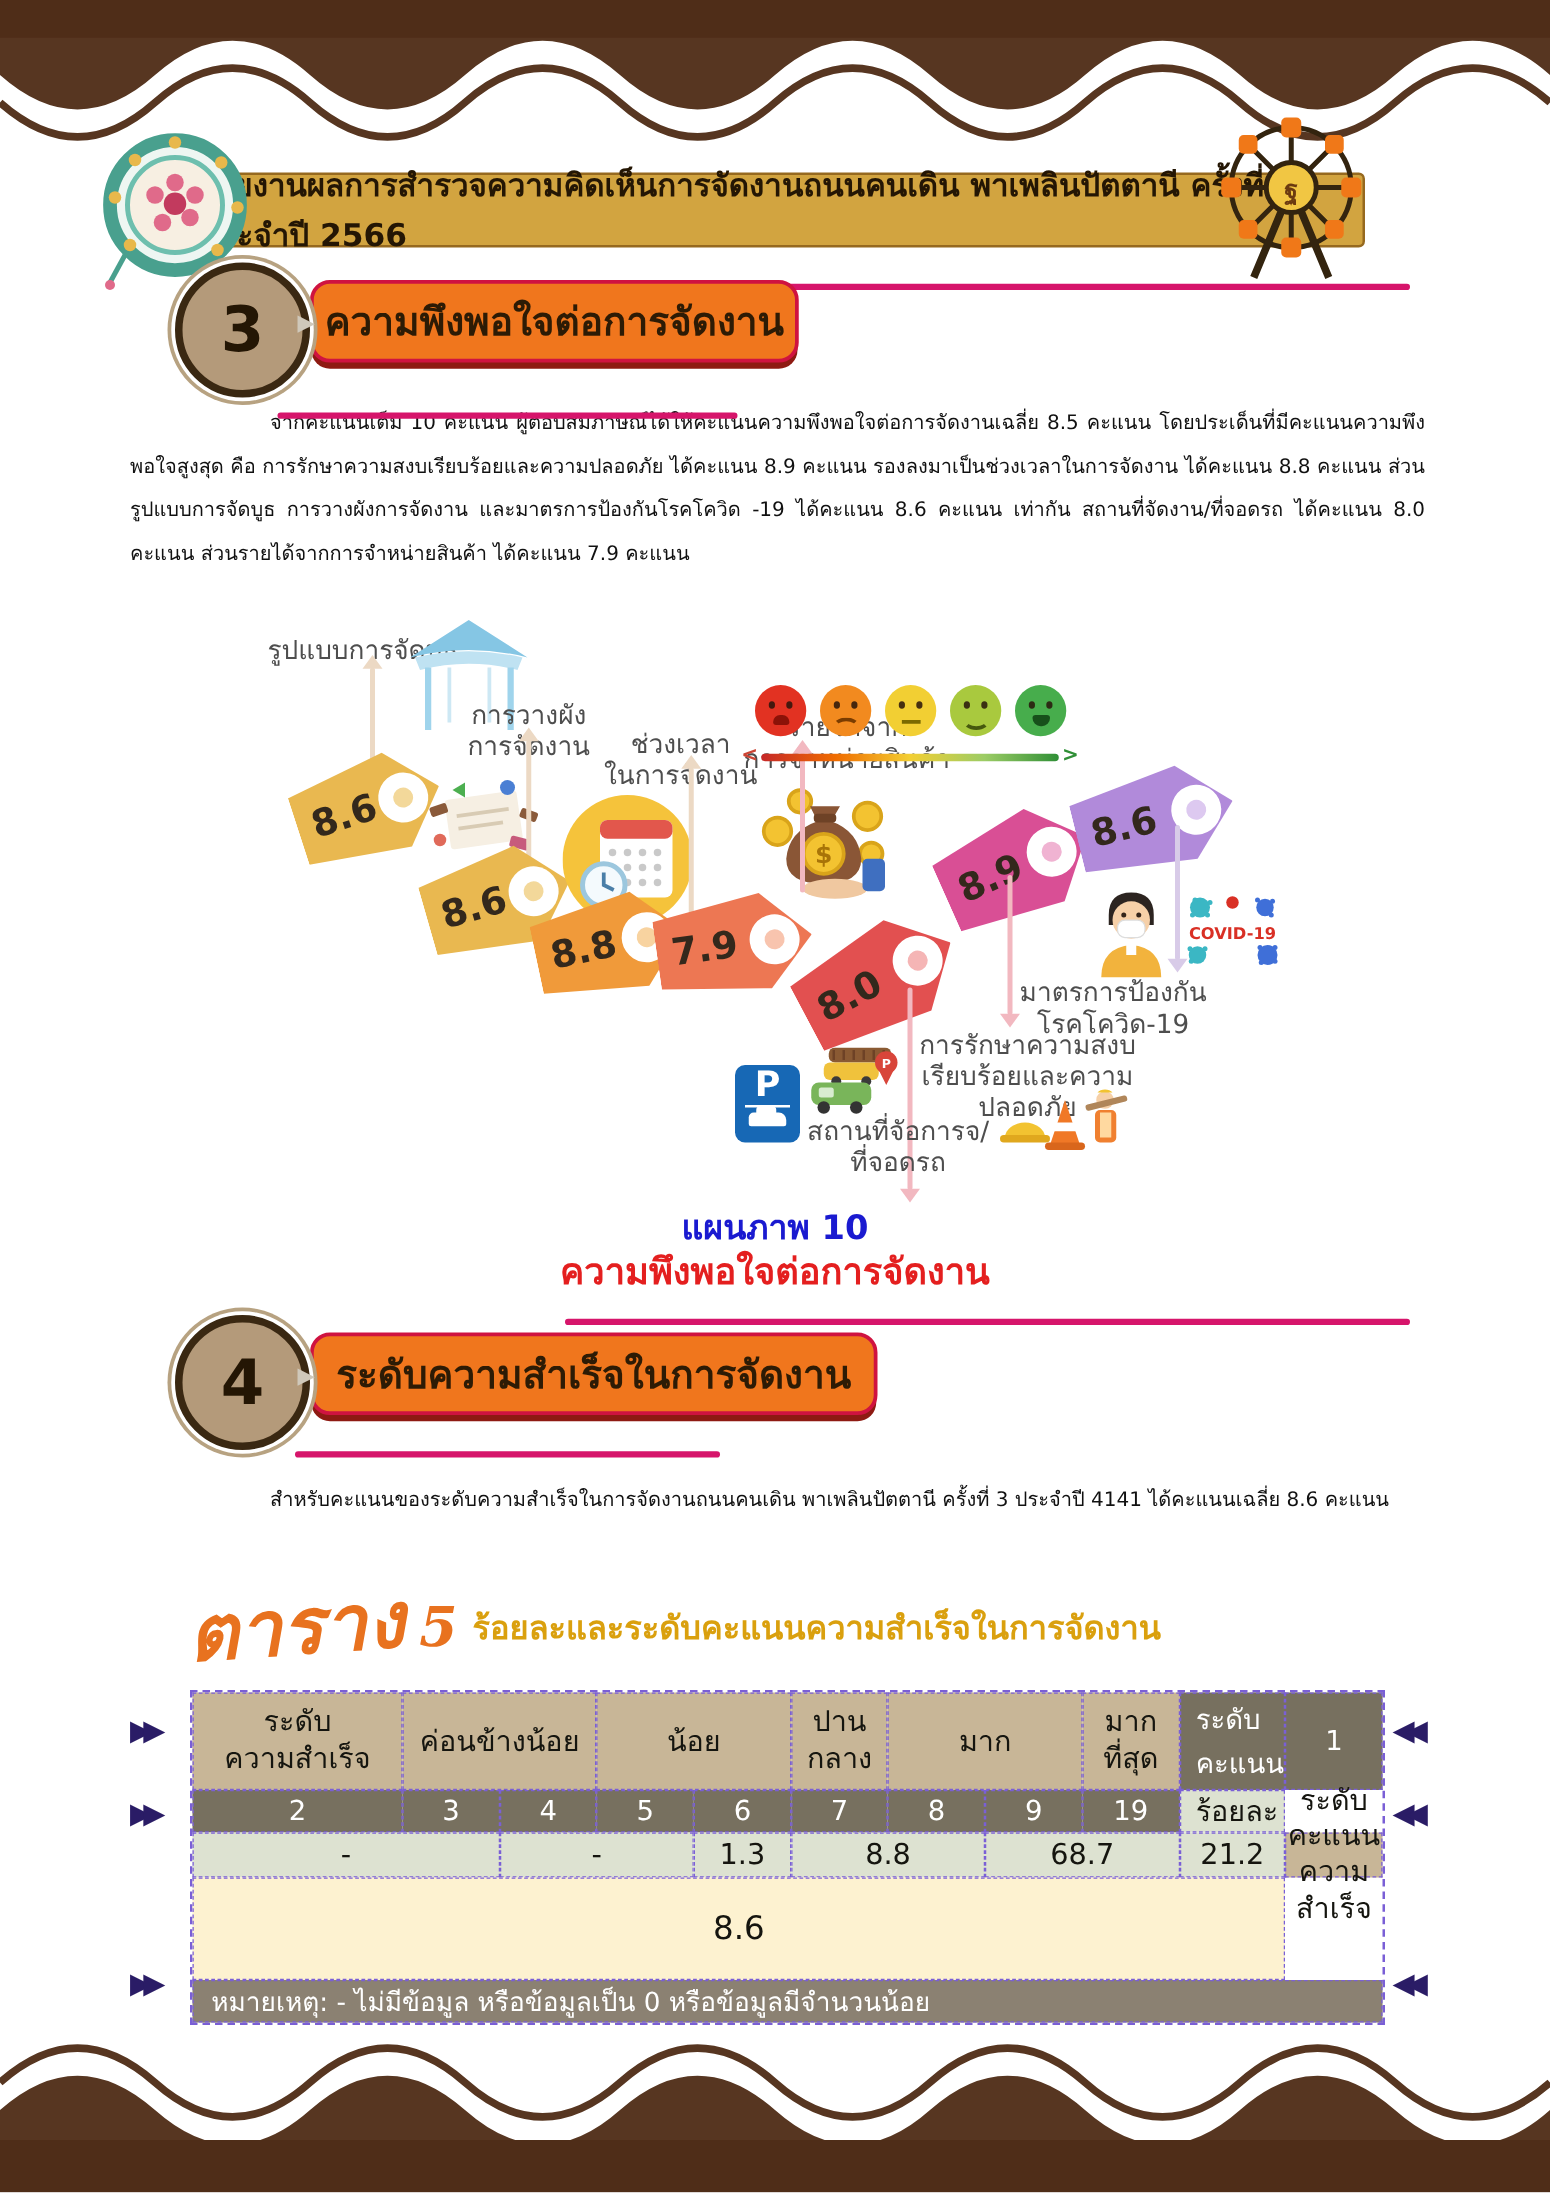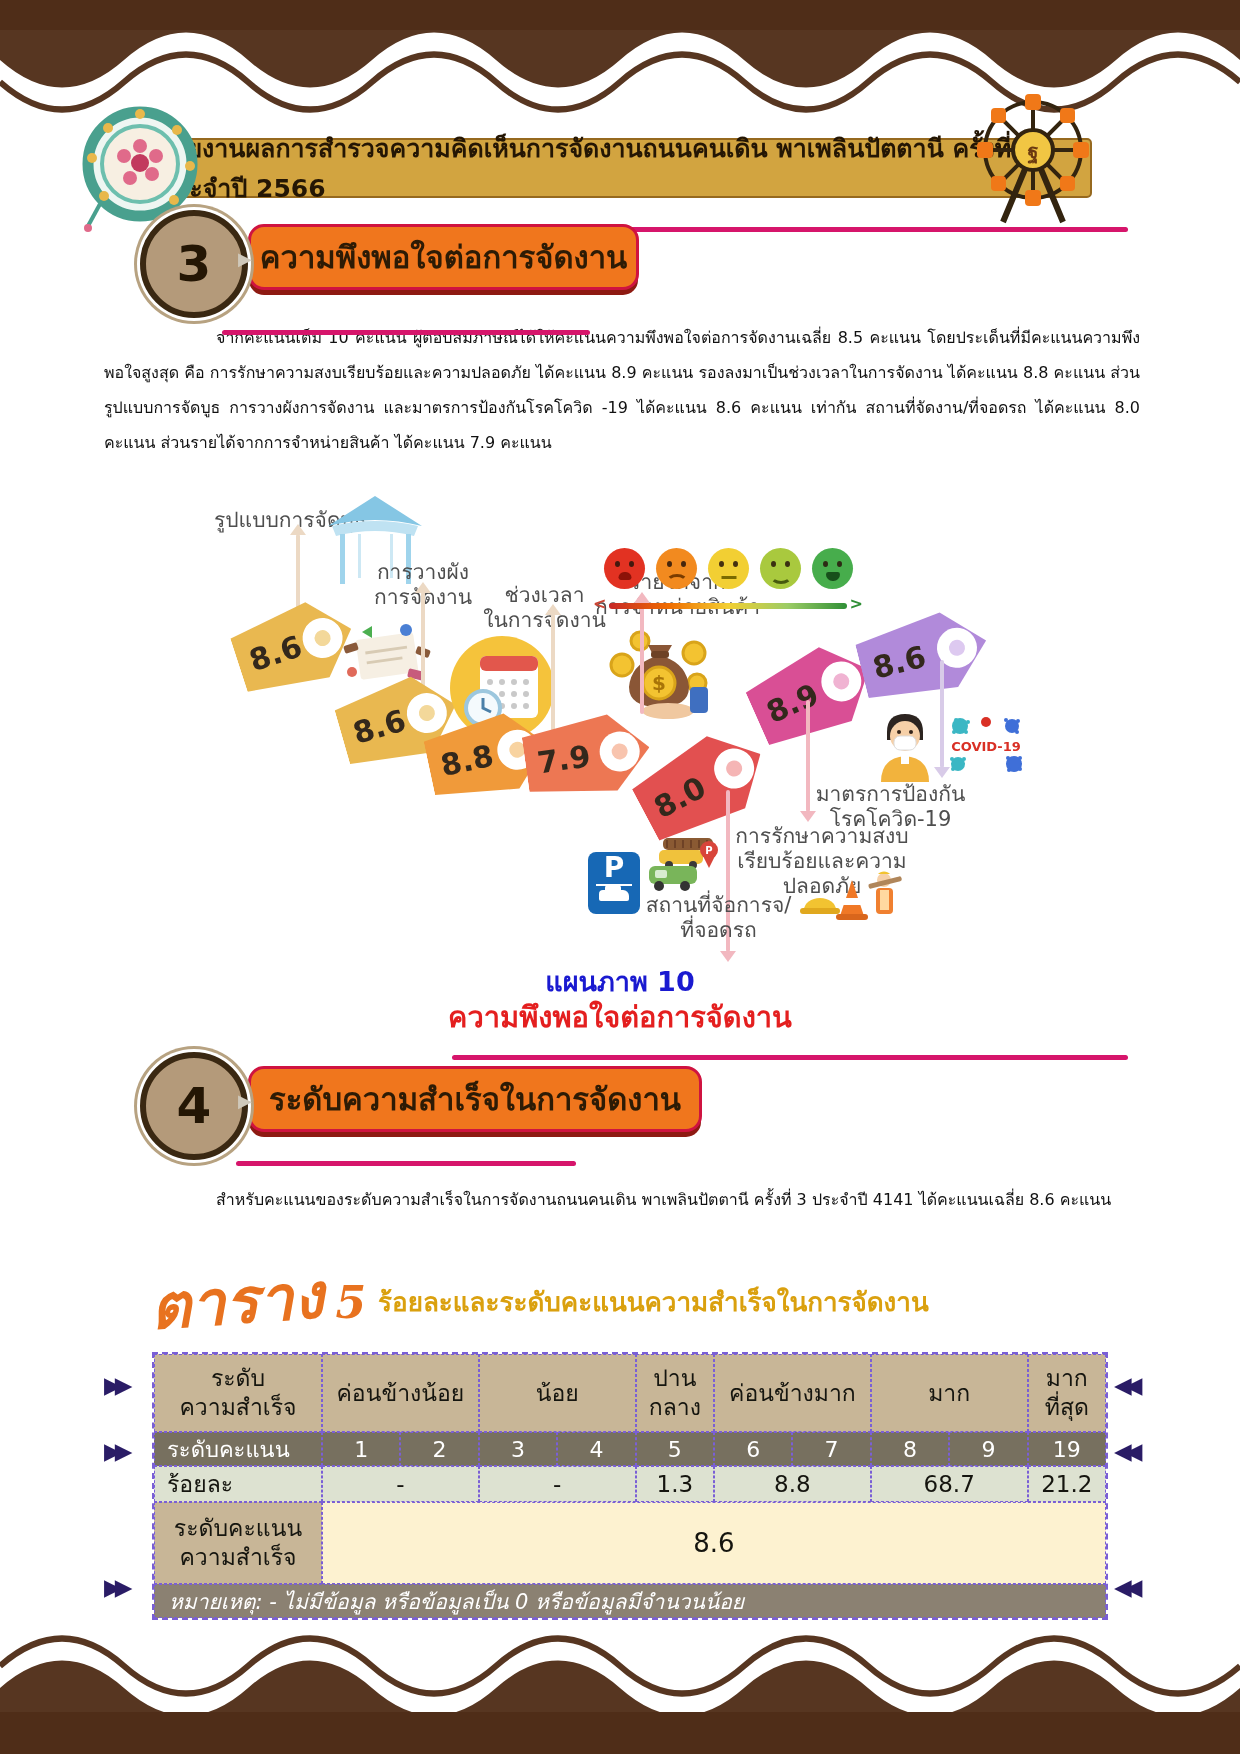--- a/index.html
+++ b/index.html
@@ -83,21 +83,21 @@
   .tbl{position:absolute;left:152px;top:1352px;width:956px;display:grid;
        grid-template-columns:168px repeat(10,1fr);grid-template-rows:78px 34px 36px 82px 34px;
        border:2px dashed #7a5fd6;box-sizing:border-box;}
   .c{display:flex;align-items:center;justify-content:center;border:1px dashed #7a5fd6;
      font-size:23px;color:#15150f;box-sizing:border-box;}
   .c.h{background:#c8b697;}
   .c.s{background:#77705f;color:#fff;font-size:22px;}
   .c.p{background:#dde2d1;}
   .c.r{background:#c8b697;font-size:23px;}
   .c.rv{background:#fdf2d0;font-size:26px;}
-  .c.note{background:#8b8172;color:#fff;font-style:italic;justify-content:flex-start;padding-left:14px;font-size:21px;}
+  .c.note{background:#8b8172;color:#fff;justify-content:flex-start;padding-left:14px;font-size:21px;}
   .span2{grid-column:span 2;}
   .span10{grid-column:span 10;}
   .span11{grid-column:1 / -1;}
   .pre{white-space:pre-line;text-align:center;line-height:1.25;}
   .leftpad{justify-content:flex-start;padding-left:12px;}
   .marker{position:absolute;font-size:23px;color:#2a1c66;letter-spacing:-7px;z-index:3;}
 </style>
 </head>
 <body>
 
@@ -429,21 +429,20 @@
   <span class="marker" style="left:1114px;top:1574px;">◀◀</span>
 
   <div class="tbl">
 
     <div class="c h pre">ระดับ
 ความสำเร็จ</div>
     <div class="c h span2">ค่อนข้างน้อย</div>
     <div class="c h span2">น้อย</div>
     <div class="c h pre">ปาน
 กลาง</div>
-    <div class="c h span2">ค่อนข้างมาก</div>
     <div class="c h span2">มาก</div>
     <div class="c h pre">มาก
 ที่สุด</div>
 
     <div class="c s leftpad">ระดับคะแนน</div>
     <div class="c s">1</div>
     <div class="c s">2</div>
     <div class="c s">3</div>
     <div class="c s">4</div>
     <div class="c s">5</div>

